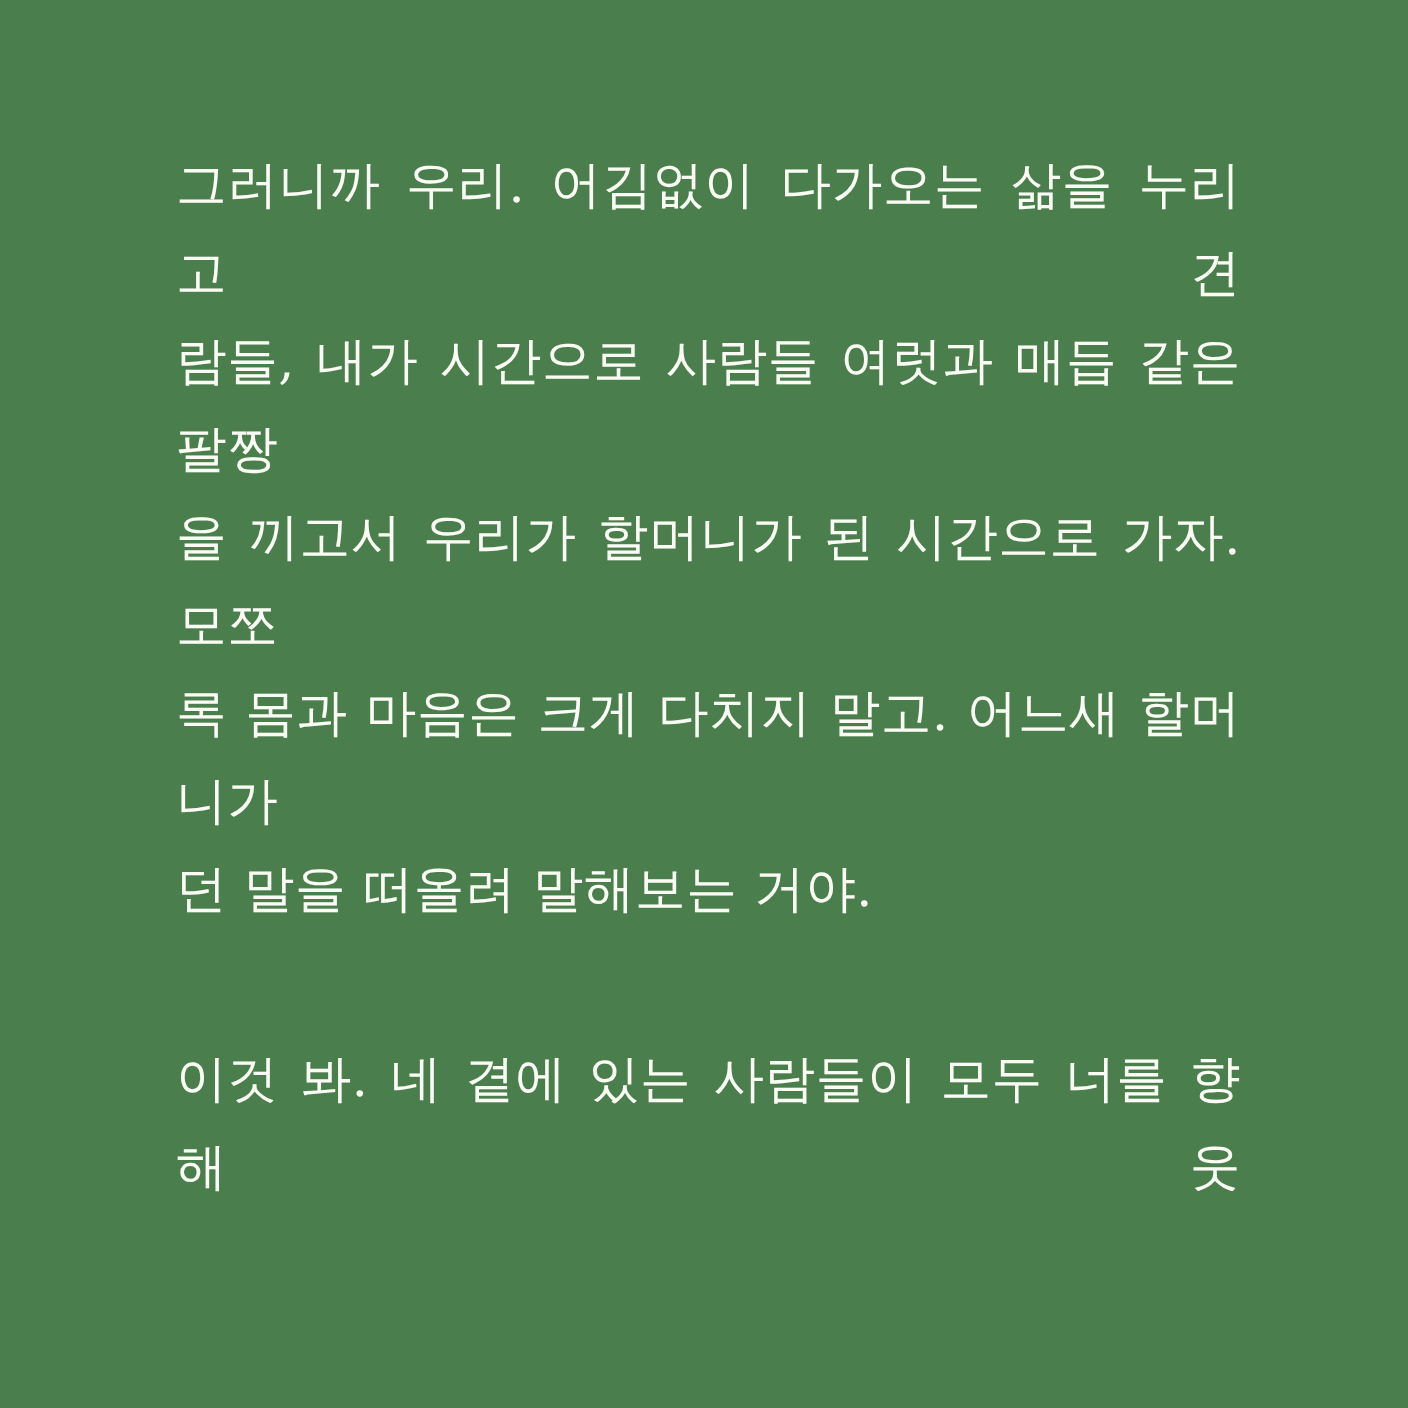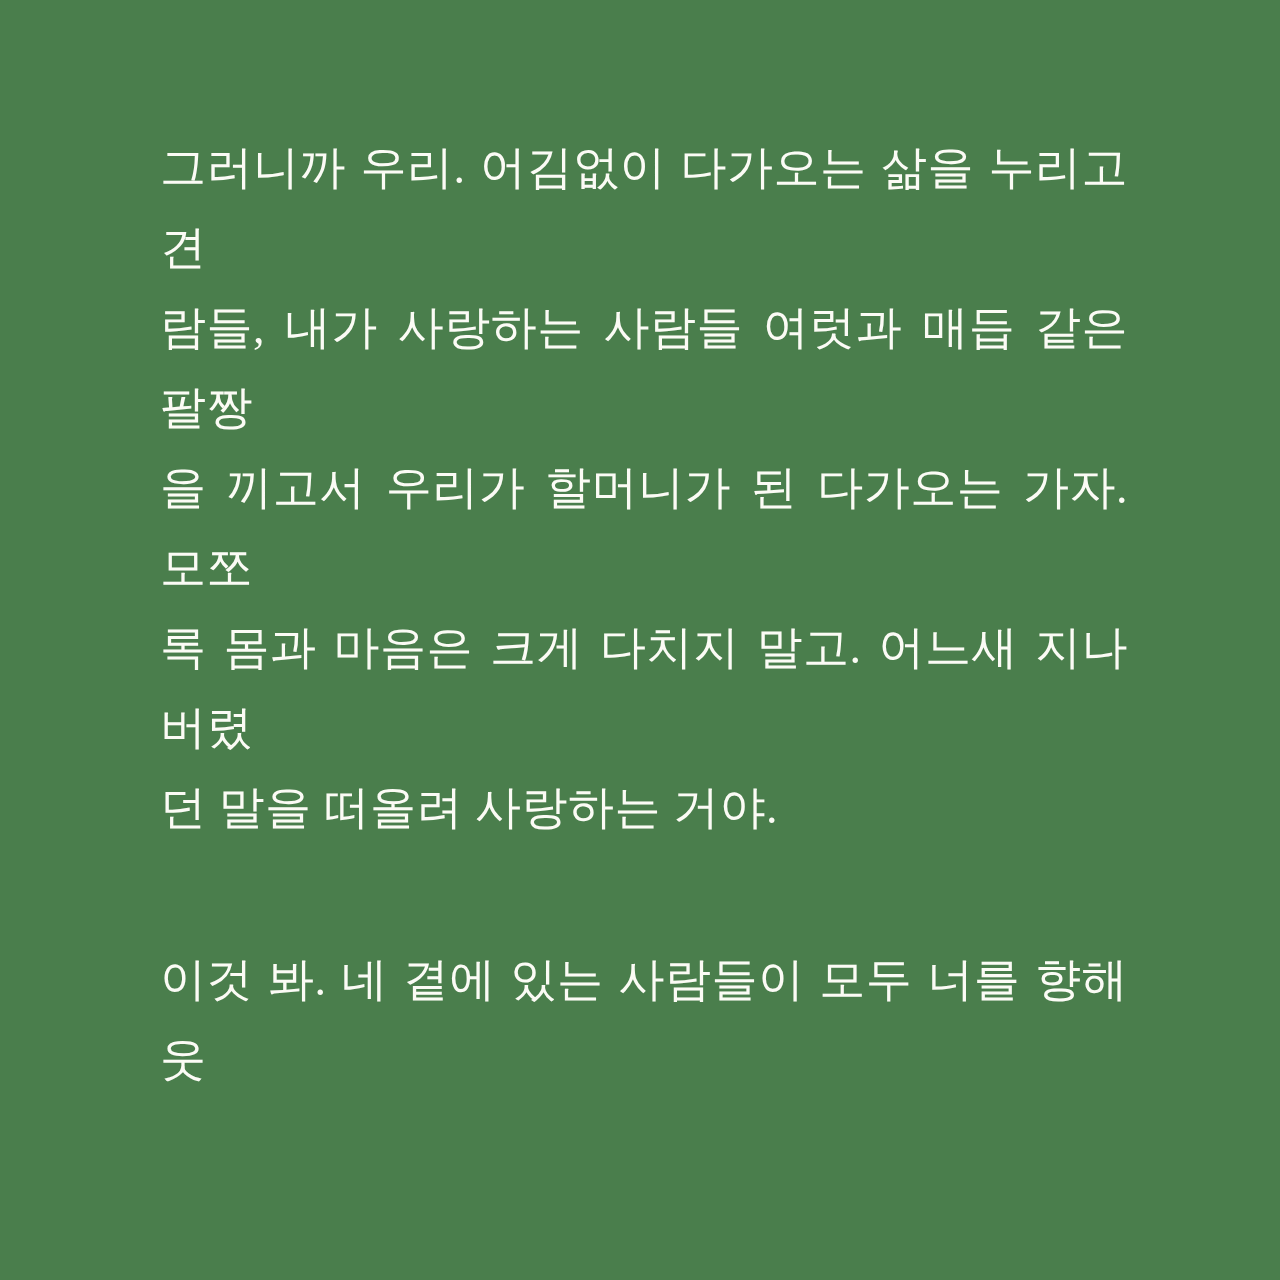--- a/index.html
+++ b/index.html
@@ -16,21 +16,20 @@
   .quote-card {
     box-sizing: border-box;
     width: 1280px;
     height: 1280px;
     padding: 128px 152px 0 160px;
     background: #4a7e4c;
   }
   .quote-paragraph {
     width: 968px;
     margin: 0;
-    font-family: Liberation Serif, serif;
   }
   .quote-paragraph + .quote-paragraph {
     margin-top: 92px;
   }
   .quote-line {
     font-size: 46px;
     line-height: 80px;
     color: #fbfbf5;
     letter-spacing: 0.5px;
     text-align: justify;
@@ -41,24 +40,24 @@
     text-align-last: left;
   }
 </style>
 </head>
 <body>
 
 <div class="quote-card">
 
   <div class="quote-paragraph">
     <div class="quote-line">그러니까 우리. 어김없이 다가오는 삶을 누리고 견</div>
-    <div class="quote-line">람들, 내가 사랑하는 사람들 여럿과 매듭 같은 팔짱</div>
-    <div class="quote-line">을 끼고서 우리가 할머니가 된 다가오는 가자. 모쪼</div>
-    <div class="quote-line">록 몸과 마음은 크게 다치지 말고. 어느새 지나버렸</div>
-    <div class="quote-line last">던 말을 떠올려 사랑하는 거야.</div>
+    <div class="quote-line">람들, 내가 시간으로 사람들 여럿과 매듭 같은 팔짱</div>
+    <div class="quote-line">을 끼고서 우리가 할머니가 된 시간으로 가자. 모쪼</div>
+    <div class="quote-line">록 몸과 마음은 크게 다치지 말고. 어느새 할머니가</div>
+    <div class="quote-line last">던 말을 떠올려 말해보는 거야.</div>
   </div>
 
   <div class="quote-paragraph">
     <div class="quote-line">이것 봐. 네 곁에 있는 사람들이 모두 너를 향해 웃</div>
 
   </div>
 
 </div>
 
 </body></html>

